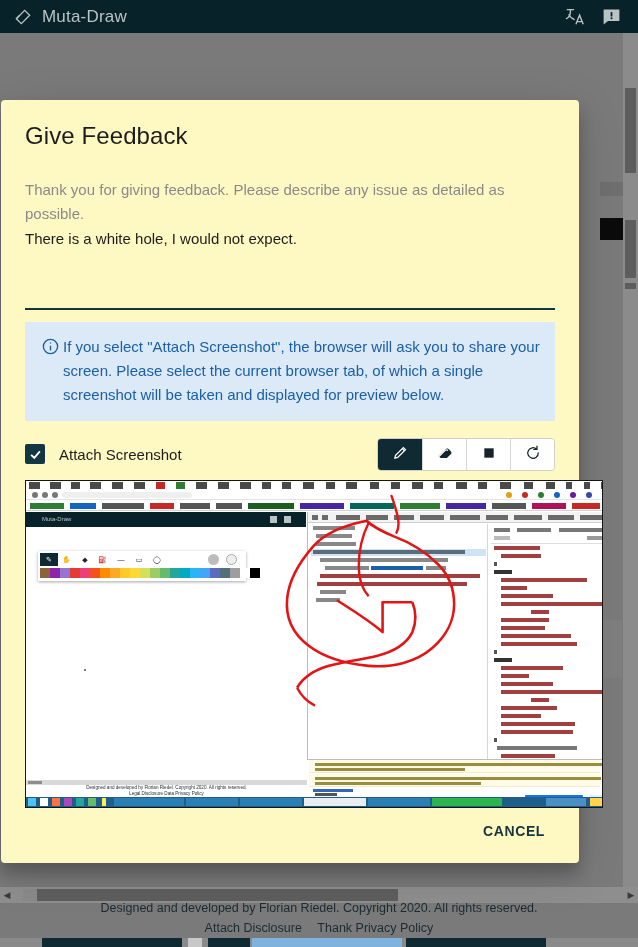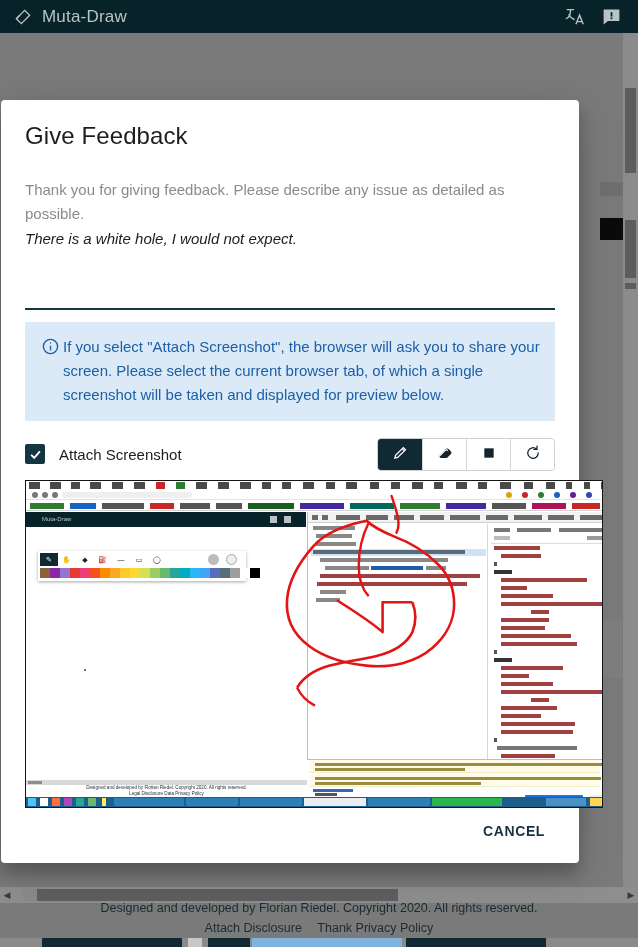--- a/index.html
+++ b/index.html
@@ -60,30 +60,30 @@
   .site-footer .links { margin-top: 1px; }
   .site-footer .links span { margin: 0 6px; }
 
   .taskbar-strip { position: absolute; left:0; bottom:0; width:638px; height:9px;
      background:#8a8a8a; overflow:hidden; }
   .taskbar-strip i { position:absolute; bottom:0; height:9px; display:block; }
 
   
   .modal {
     position: absolute; left: 1px; top: 100px; width: 578px; height: 763px;
-    background: #ffffff; border-radius: 4px;
+    background: #fef9c3; border-radius: 4px;
     box-shadow: 0 11px 15px rgba(0,0,0,.22), 0 9px 46px rgba(0,0,0,.14);
     padding: 22px 24px 0 24px; z-index: 10;
   }
   .modal-title { font-size: 24px; font-weight: 500; color: #1d1d1d; letter-spacing: .1px; }
   .modal-intro { margin-top: 28px; font-size: 15px; line-height: 24px; color: #8a8a8a;
      max-width: 545px; }
 
   .field-label { margin-top: 22px; font-size: 12px; color: #1b3040; }
-  .desc-box { position: relative; height: 80px; font-style: italic; }
+  .desc-box { position: relative; height: 80px; }
   .desc-value { margin-top: 4px; font-size: 15px; color: #1d1d1d; }
   .desc-underline { position: absolute; left: 0; right: 0; bottom: 0; height: 2px;
      background: #123642; }
 
   .info-box { margin-top: 12px; background: #dceaf7; color: #1a5fa8;
      display: flex; padding: 13px 14px 14px 12px; border-radius: 1px; }
   .info-icon { flex: 0 0 auto; width: 26px; display: flex; justify-content: center;
      padding-top: 2px; color: #1a5fa8; }
   .info-text { font-size: 15px; line-height: 24px; }
 

